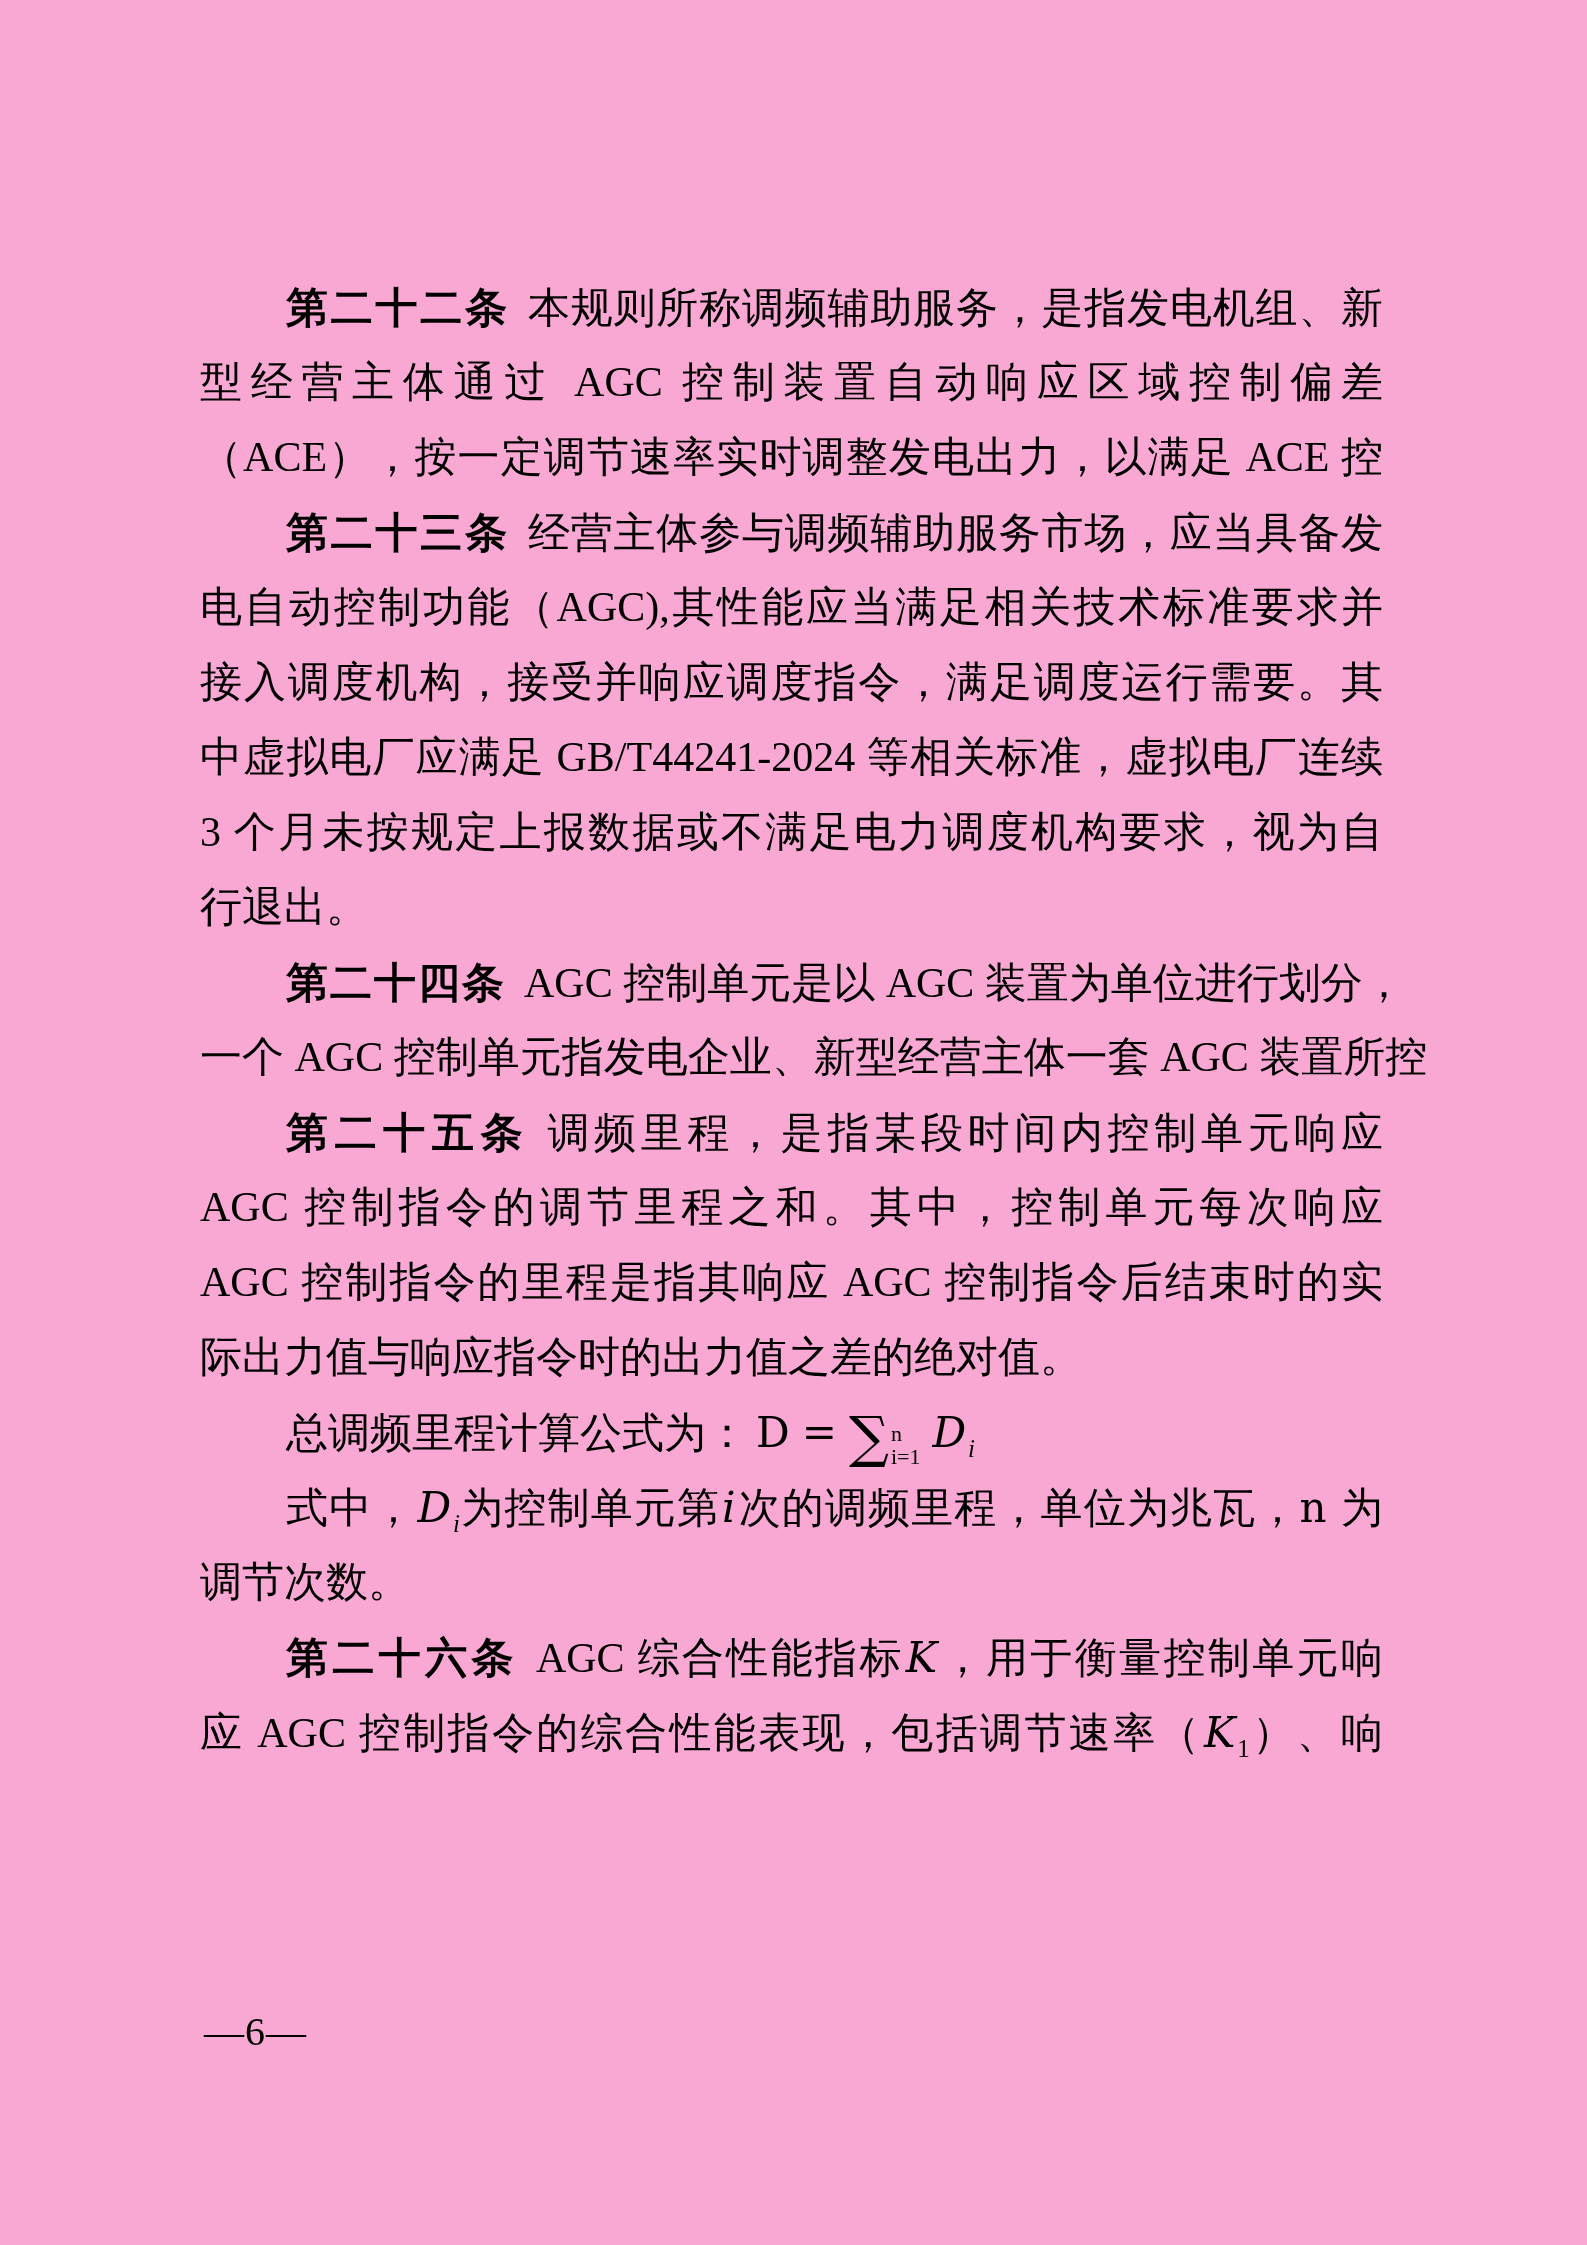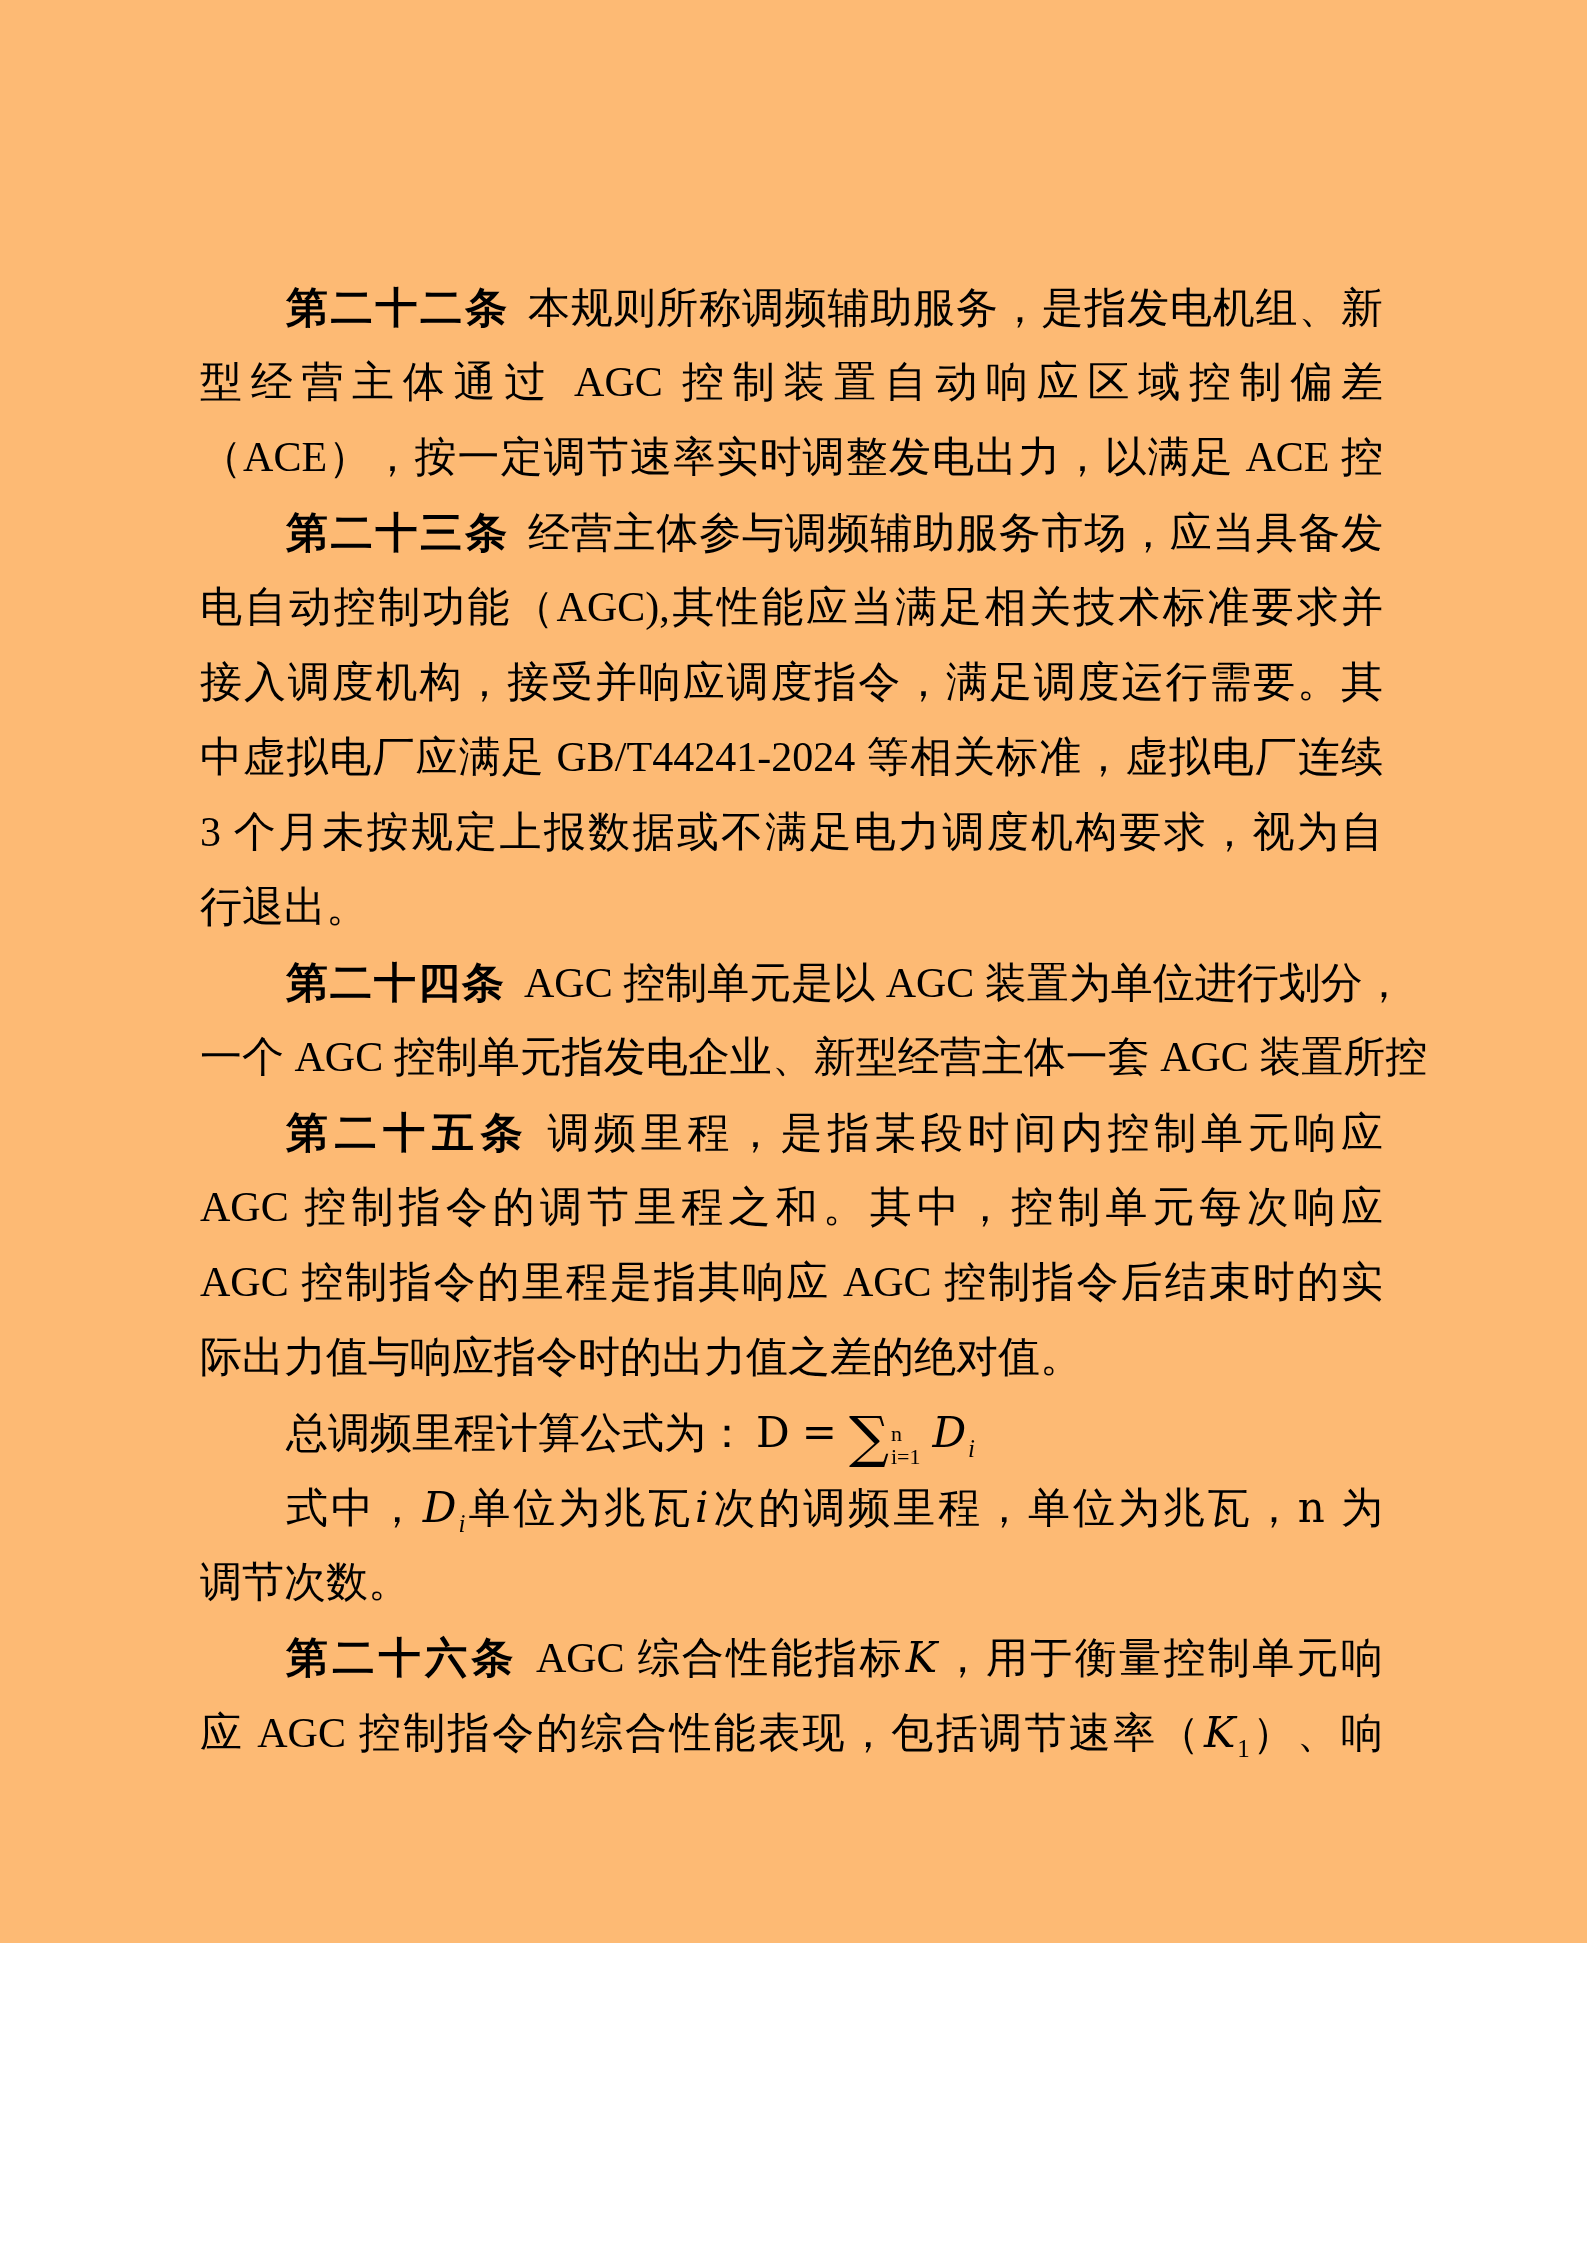--- a/index.html
+++ b/index.html
@@ -1,21 +1,21 @@
 <!DOCTYPE html>
 <html><head>
 <meta charset="utf-8">
 <style>
   * { box-sizing: border-box; }
   html, body { margin: 0; padding: 0; background: #ffffff; }
   .page {
     position: relative;
     width: 1587px;
-    height: 1943px;
-    background: #fdba74;
+    height: 2245px;
+    background: #f9a8d4;
     color: #000000;
     font-family: "Liberation Serif", "DejaVu Serif", serif;
     overflow: hidden;
   }
   .content {
     position: absolute;
     left: 200px;
     top: 270px;
     width: 1183px;
   }
@@ -105,21 +105,21 @@
     <div class="line ind"><span class="hd">第二十四条</span><span>AGC 控制单元是以 AGC 装置为单位进行划分，</span></div>
     <div class="line"><span>一个 AGC 控制单元指发电企业、新型经营主体一套 AGC 装置所控</span></div>
 
     <div class="line ind"><span class="hd">第二十五条</span><span>调频里程，是指某段时间内控制单元响应</span></div>
     <div class="line"><span>AGC 控制指令的调节里程之和。其中，控制单元每次响应</span></div>
     <div class="line"><span>AGC 控制指令的里程是指其响应 AGC 控制指令后结束时的实</span></div>
     <div class="line end"><span>际出力值与响应指令时的出力值之差的绝对值。</span></div>
 
     <div class="line ind end"><span>总调频里程计算公式为：</span><span class="m m-lhs">D</span><span class="m m-eq">=</span><span class="m sigma">∑</span><span class="limits"><span class="top">n</span><span class="bot">i=1</span></span><span class="v">D</span><span class="sbi">i</span></div>
 
-    <div class="line ind"><span>式中，</span><span class="v">D</span><span class="sbi">i</span><span>单位为兆瓦</span><span class="v">i</span><span>次的调频里程，单位为兆瓦，</span><span class="m">n 为</span></div>
+    <div class="line ind"><span>式中，</span><span class="v">D</span><span class="sbi">i</span><span>为控制单元第</span><span class="v">i</span><span>次的调频里程，单位为兆瓦，</span><span class="m">n 为</span></div>
     <div class="line end"><span>调节次数。</span></div>
 
     <div class="line ind"><span class="hd">第二十六条</span><span>AGC 综合性能指标</span><span class="v">K</span><span>，用于衡量控制单元响</span></div>
     <div class="line"><span>应 AGC 控制指令的综合性能表现，包括调节速率（</span><span class="v">K</span><span class="sb">1</span><span>）、响</span></div>
 
   </div>
 
   <div class="footer">—6—</div>
 </div>
 

